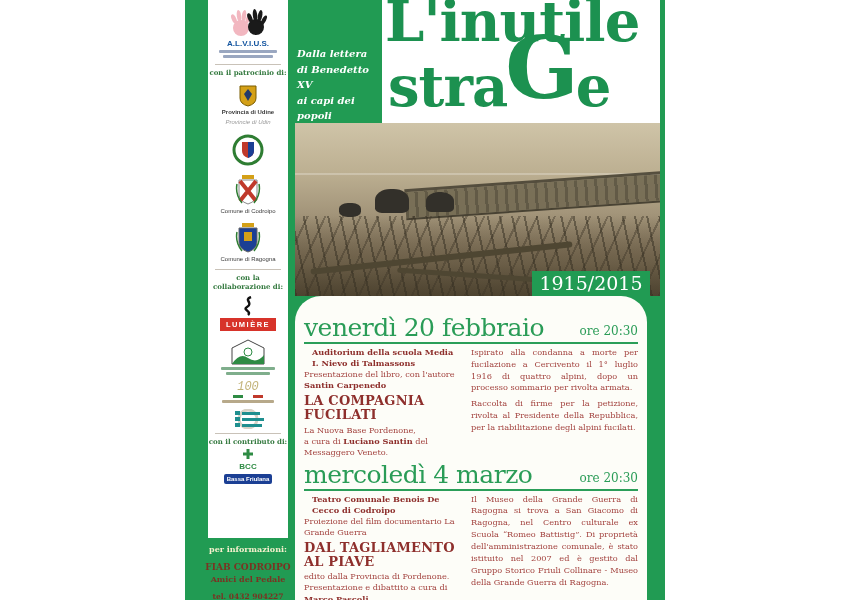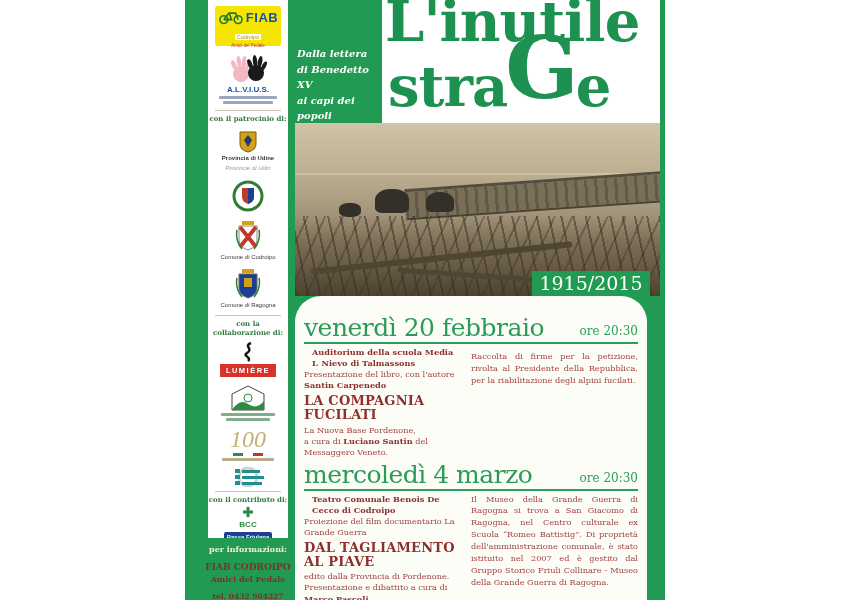--- a/index.html
+++ b/index.html
@@ -18,21 +18,21 @@
   .alvius{margin-top:8px;}
   .alvius-name{font-size:8px;font-weight:bold;color:#1556a0;margin-top:1px;}
   .bar{height:3px;background:#9aa7c0;margin:2px auto;border-radius:1px;}
   .sep{width:66px;height:1px;background:#c9c2b8;margin:6px auto 3px;}
   .slabel{font-size:7px;color:#357a40;font-family:"DejaVu Serif", serif;font-weight:bold;}
   .crest-name{font-size:6px;color:#3a3a3a;line-height:1.25;margin-top:2px;}
   .crest-name.gray{color:#999;font-style:italic;font-weight:normal;}
   .logo-item{margin-top:8px;}
   .lumiere-box{width:56px;margin:2px auto 0;background:#d7332a;color:#fff;font-size:7.5px;font-weight:bold;
                letter-spacing:1.5px;padding:2px 0;}
-  .cent100{font-size:24px;font-style:italic;color:#c2b277;font-family:Liberation Serif, serif;line-height:1;}
+  .cent100{font-size:12px;font-style:italic;color:#c2b277;font-family:Liberation Mono, monospace;line-height:1;}
   .tricolor{width:30px;height:3px;margin:2px auto;background:linear-gradient(90deg,#2e8b44 33%,#fff 33% 66%,#c0392b 66%);}
   .bcc-row{display:flex;align-items:center;justify-content:center;gap:3px;margin-top:3px;flex-direction:column;}
   .bcc-name{color:#2e8b44;font-size:8px;font-weight:bold;}
   .bcc-sub{background:#1b3f94;color:#fff;font-size:6px;font-weight:bold;padding:2px 3px;border-radius:2px;}
 
   
   .info{position:absolute;left:13px;top:544px;width:100px;text-align:center;line-height:1.3;}
   .info-label{color:#f5f0cd;font-size:8px;font-weight:bold;}
   .info-org{color:#7a3322;font-size:9px;font-weight:bold;margin-top:8px;}
   .info-org2{color:#7a3322;font-size:8px;font-weight:bold;}
@@ -94,34 +94,20 @@
 
   svg{display:block;margin:0 auto;}
 </style>
 </head>
 <body>
 
 <div class="poster">
 
   <div class="sidebar">
 
-    <div class="fiab">
-      <div class="fiab-row">
-        <span>
-          <svg width="26" height="16" viewBox="0 0 40 24">
-            <circle cx="9" cy="16" r="6" fill="none" stroke="#1d7a3c" stroke-width="2.5"></circle>
-            <circle cx="31" cy="16" r="6" fill="none" stroke="#1d7a3c" stroke-width="2.5"></circle>
-            <path d="M9 16 L17 6 L27 6 L31 16 M17 6 L21 16 L9 16" fill="none" stroke="#1d7a3c" stroke-width="2.5"></path>
-          </svg>
-        </span>
-        <span class="fiab-name">FIAB</span>
-      </div>
-      <div class="fiab-sub1">Codroipo</div>
-      <div class="fiab-sub2">Amici del Pedale</div>
-    </div>
 
     <div class="alvius">
       <span>
         <svg width="44" height="30" viewBox="0 0 44 30">
           <ellipse cx="15" cy="20" rx="8" ry="8" fill="#f2b7c0"></ellipse>
           <ellipse cx="8" cy="11" rx="2.2" ry="5" fill="#f2b7c0" transform="rotate(-25 8 11)"></ellipse>
           <ellipse cx="13" cy="8" rx="2.2" ry="6" fill="#f2b7c0" transform="rotate(-8 13 8)"></ellipse>
           <ellipse cx="18" cy="8" rx="2.2" ry="6" fill="#f2b7c0" transform="rotate(8 18 8)"></ellipse>
           <ellipse cx="22" cy="11" rx="2" ry="5" fill="#f2b7c0" transform="rotate(22 22 11)"></ellipse>
           <ellipse cx="30" cy="19" rx="8" ry="8" fill="#1a1a1a"></ellipse>
@@ -281,20 +267,21 @@
       </div>
       <div class="ecols">
         <div class="colL">
           <div class="venue">Auditorium della scuola Media I. Nievo di Talmassons</div>
           <div class="intro"><span>Presentazione del libro, con l'autore </span><b>Santin Carpenedo</b></div>
           <div class="book">LA COMPAGNIA FUCILATI</div>
           <div class="ln">La Nuova Base Pordenone,</div>
           <div class="ln"><span>a cura di </span><b>Luciano Santin</b><span> del Messaggero Veneto.</span></div>
         </div>
         <div class="colR">
+          <div>Ispirato alla condanna a morte per fucilazione a Cercivento il 1° luglio 1916 di quattro alpini, dopo un processo sommario per rivolta armata.</div>
           <div class="p2">Raccolta di firme per la petizione, rivolta al Presidente della Repubblica, per la riabilitazione degli alpini fucilati.</div>
         </div>
       </div>
     </div>
 
     <div class="event">
       <div class="ehead">
         <span class="eday">mercoledì 4 marzo</span>
         <span class="etime">ore 20:30</span>
       </div>

